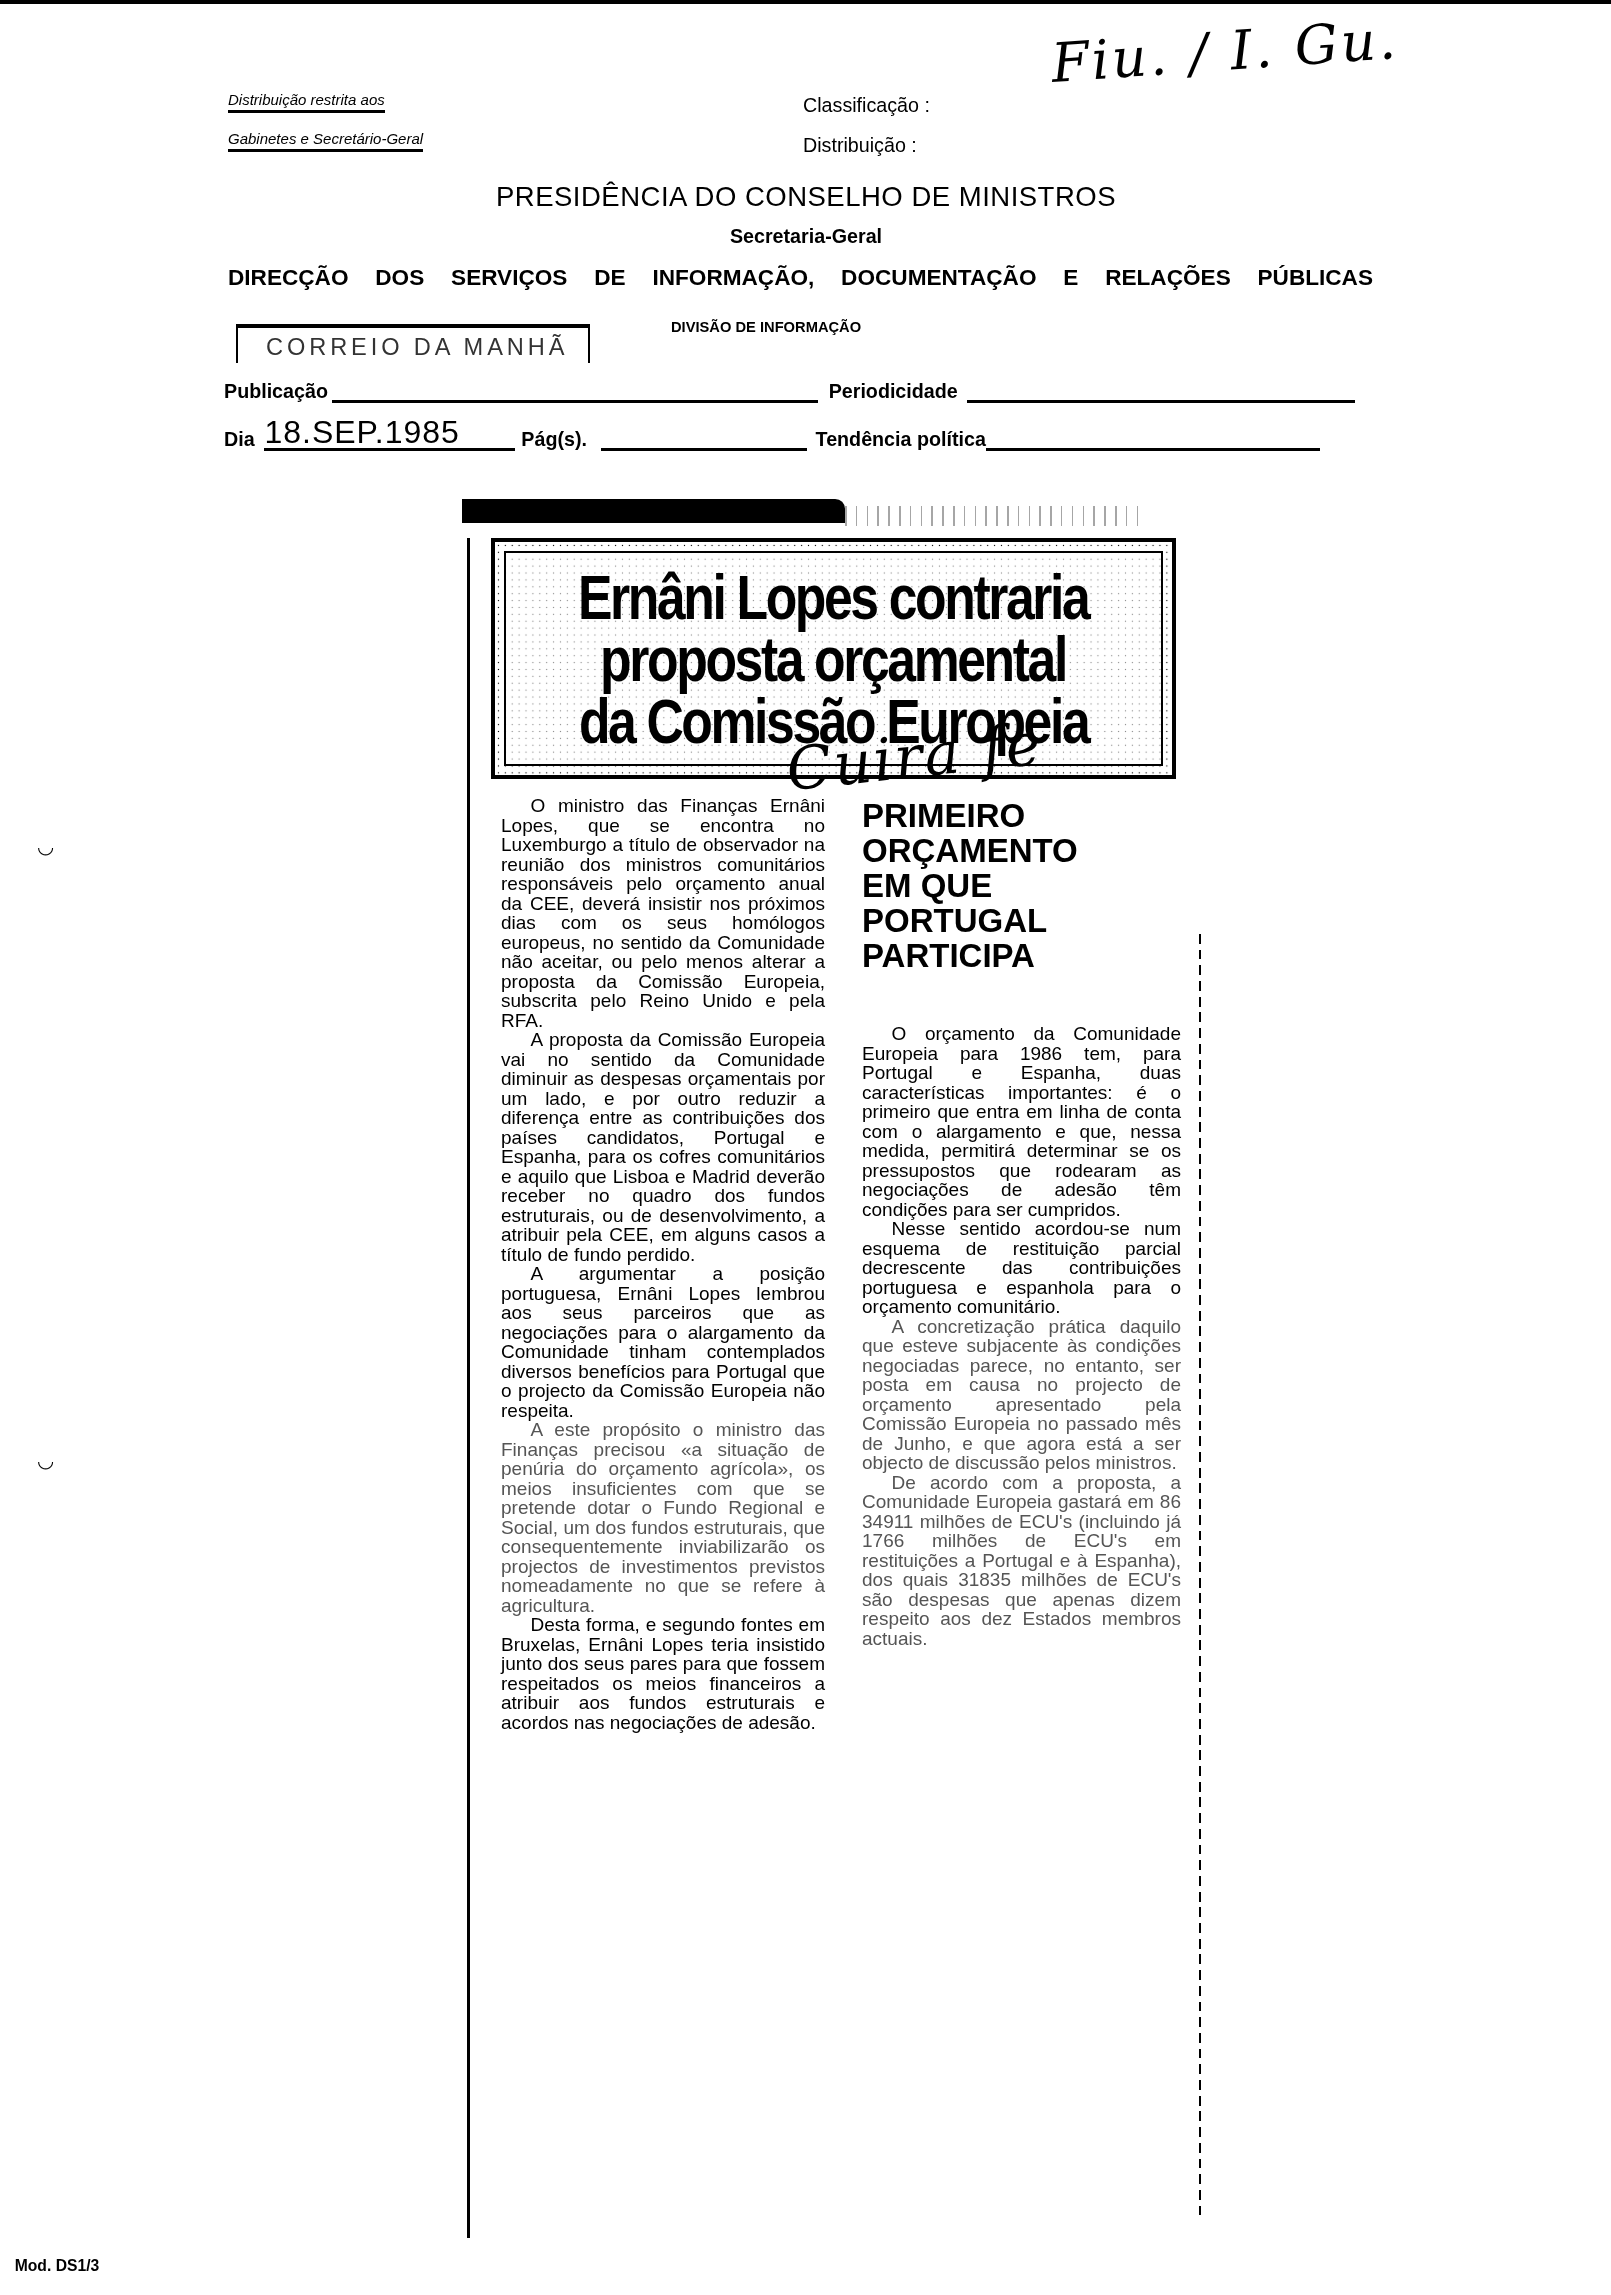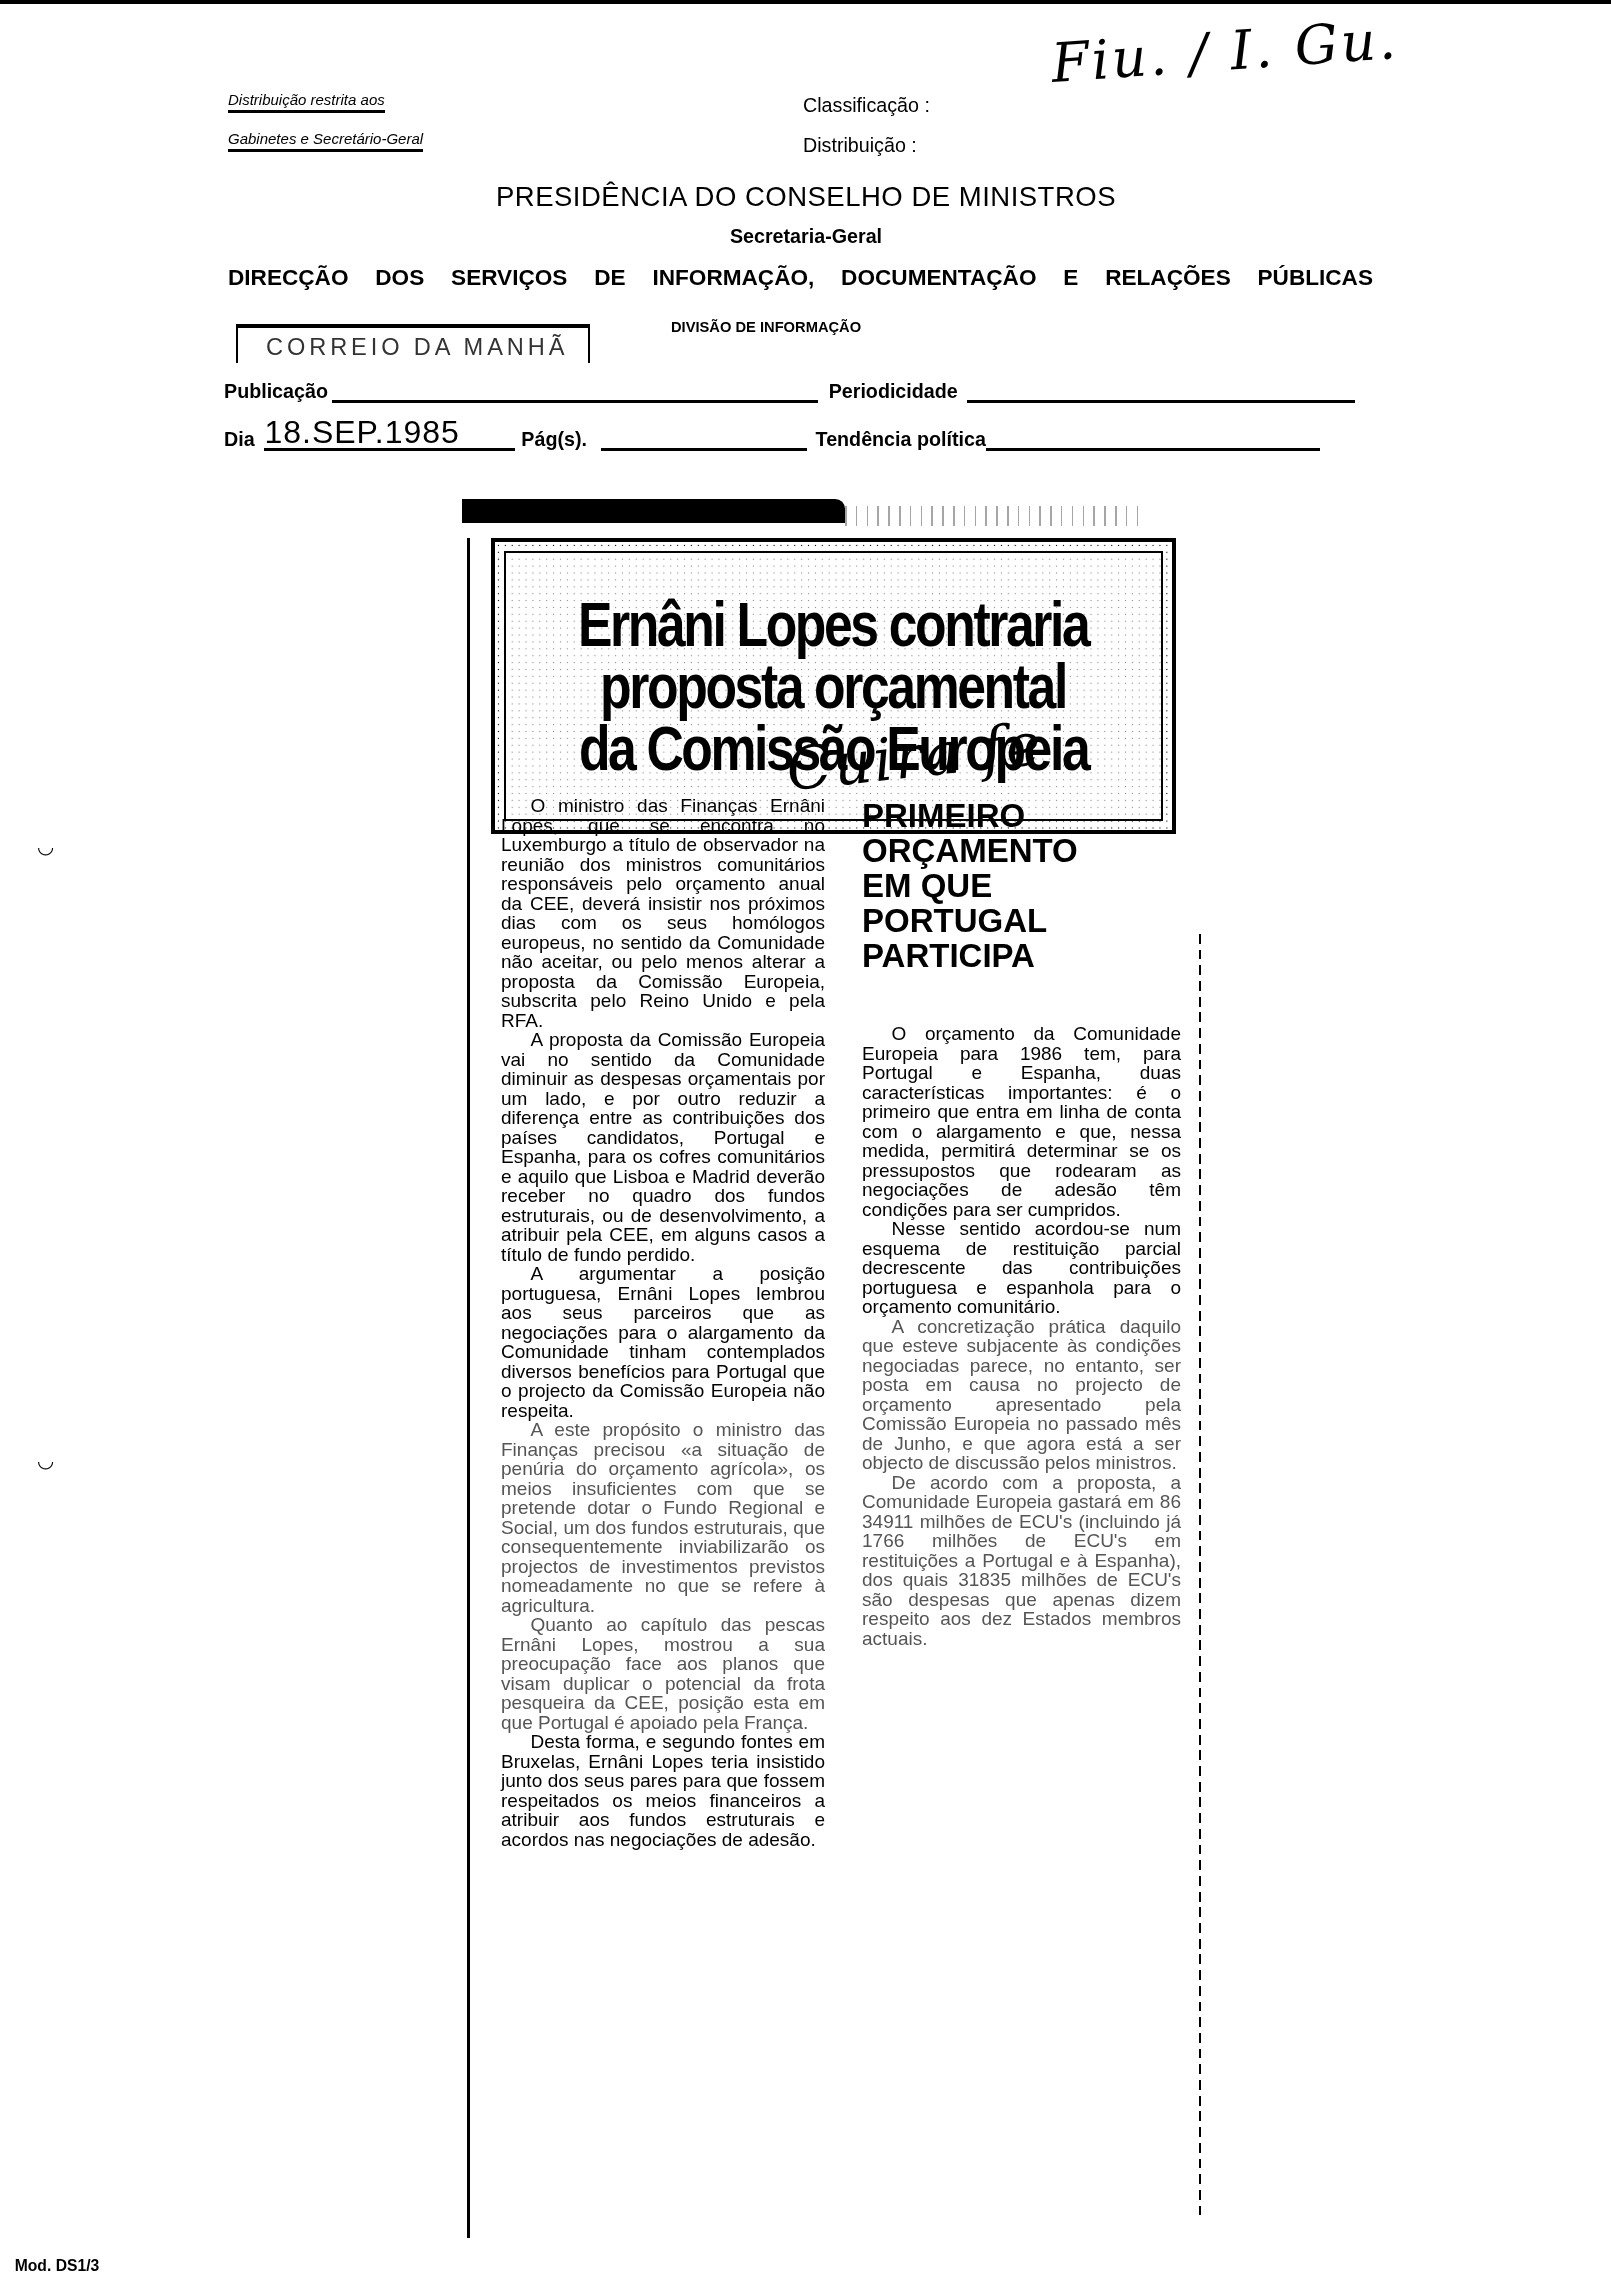--- a/index.html
+++ b/index.html
@@ -15,21 +15,21 @@
   .t2 { top:225px; font-size:19.7px; font-weight:bold; }
   .t3 { top:265px; font-size:22.6px; font-weight:bold; left:228px; width:1145px; text-align:justify; text-align-last:justify; }
   .stamp { left:236px; top:324px; width:354px; height:39px; border-top:4.9px solid #000; border-right:2.5px solid #000; border-left:2px solid #000; font-size:23.6px; letter-spacing:3.9px; color:#333; padding-left:28px; box-sizing:border-box; line-height:39px; }
   .divisao { left:671px; top:319px; font-size:14.7px; font-weight:bold; }
   .form-row { left:224px; font-size:19.7px; font-weight:bold; display:flex; align-items:flex-end; }
   .fill { border-bottom:3.4px solid #000; display:inline-block; height:21.6px; }
   .date-val { font-size:32px; font-weight:normal; letter-spacing:1px; font-family:"Liberation Sans", sans-serif; line-height:29.5px; text-align:left; }
   .art-bar { left:462px; top:499px; width:383px; height:23.6px; background:#000; border-top-right-radius:9.8px; }
   .art-bar-speck { left:845px; top:506px; width:295px; height:19.7px; background:repeating-linear-gradient(90deg,#000 0 1.5px,transparent 1.5px 10.8px); opacity:0.35; }
   .left-rule { left:467px; top:538px; width:2.5px; height:1700px; background:#000; }
-  .headline-box { left:491px; top:538px; width:685px; height:296px; border:4.9px solid #000; box-sizing:border-box; background:
+  .headline-box { left:491px; top:538px; width:685px; height:241px; border:4.9px solid #000; box-sizing:border-box; background:
       radial-gradient(#000 0.8px, transparent 1px) 0 0/6.9px 6.9px,
       #fff; }
   .headline-inner { position:absolute; left:8.8px; top:8.8px; right:8.8px; bottom:8.8px; border:2.5px solid #000; display:flex; flex-direction:column; align-items:center; justify-content:center; background:rgba(255,255,255,0.55); }
   .headline-line { font-family:"Liberation Sans", sans-serif; font-weight:bold; font-size:63px; line-height:62px; letter-spacing:-2.9px; transform:scaleX(0.82); white-space:nowrap; }
   .sig { left:786px; top:722px; font-family:"DejaVu Serif", serif; font-style:italic; font-size:59px; transform:rotate(-6deg); letter-spacing:2px; }
   .col { font-size:19px; line-height:19.5px; text-align:justify; hyphens:manual; }
   .col p { margin:0; text-indent:29.5px; }
   .col-left { left:501px; top:796px; width:324px; }
   .col-right { left:862px; top:1024px; width:319px; }
   .subhead { left:862px; top:798px; font-size:33px; font-weight:bold; line-height:35px; }
@@ -83,21 +83,20 @@
     <div class="headline-line">da Comissão Europeia</div>
   </div>
 </div>
 <div class="abs sig">Cuira fe</div>
 
 <div class="abs col col-left">
   <p>O ministro das Finanças Ernâni Lopes, que se encontra no Luxemburgo a título de observador na reunião dos ministros comunitários responsáveis pelo orçamento anual da CEE, deverá insistir nos próximos dias com os seus homólogos europeus, no sentido da Comunidade não aceitar, ou pelo menos alterar a proposta da Comissão Europeia, subscrita pelo Reino Unido e pela RFA.</p>
   <p>A proposta da Comissão Europeia vai no sentido da Comunidade diminuir as despesas orçamentais por um lado, e por outro reduzir a diferença entre as contribuições dos países candidatos, Portugal e Espanha, para os cofres comunitários e aquilo que Lisboa e Madrid deverão receber no quadro dos fundos estruturais, ou de desenvolvimento, a atribuir pela CEE, em alguns casos a título de fundo perdido.</p>
   <p>A argumentar a posição portuguesa, Ernâni Lopes lembrou aos seus parceiros que as negociações para o alargamento da Comunidade tinham contemplados diversos benefícios para Portugal que o projecto da Comissão Europeia não respeita.</p>
   <p class="faded">A este propósito o ministro das Finanças precisou «a situação de penúria do orçamento agrícola», os meios insuficientes com que se pretende dotar o Fundo Regional e Social, um dos fundos estruturais, que consequentemente inviabilizarão os projectos de investimentos previstos nomeadamente no que se refere à agricultura.</p>
-  <p class="faded">Quanto ao capítulo das pescas Ernâni Lopes, mostrou a sua preocupação face aos planos que visam duplicar o potencial da frota pesqueira da CEE, posição esta em que Portugal é apoiado pela França.</p>
   <p>Desta forma, e segundo fontes em Bruxelas, Ernâni Lopes teria insistido junto dos seus pares para que fossem respeitados os meios financeiros a atribuir aos fundos estruturais e acordos nas negociações de adesão.</p>
 </div>
 
 <div class="abs subhead">
   <div>PRIMEIRO</div>
   <div>ORÇAMENTO</div>
   <div>EM QUE</div>
   <div>PORTUGAL</div>
   <div>PARTICIPA</div>
 </div>

